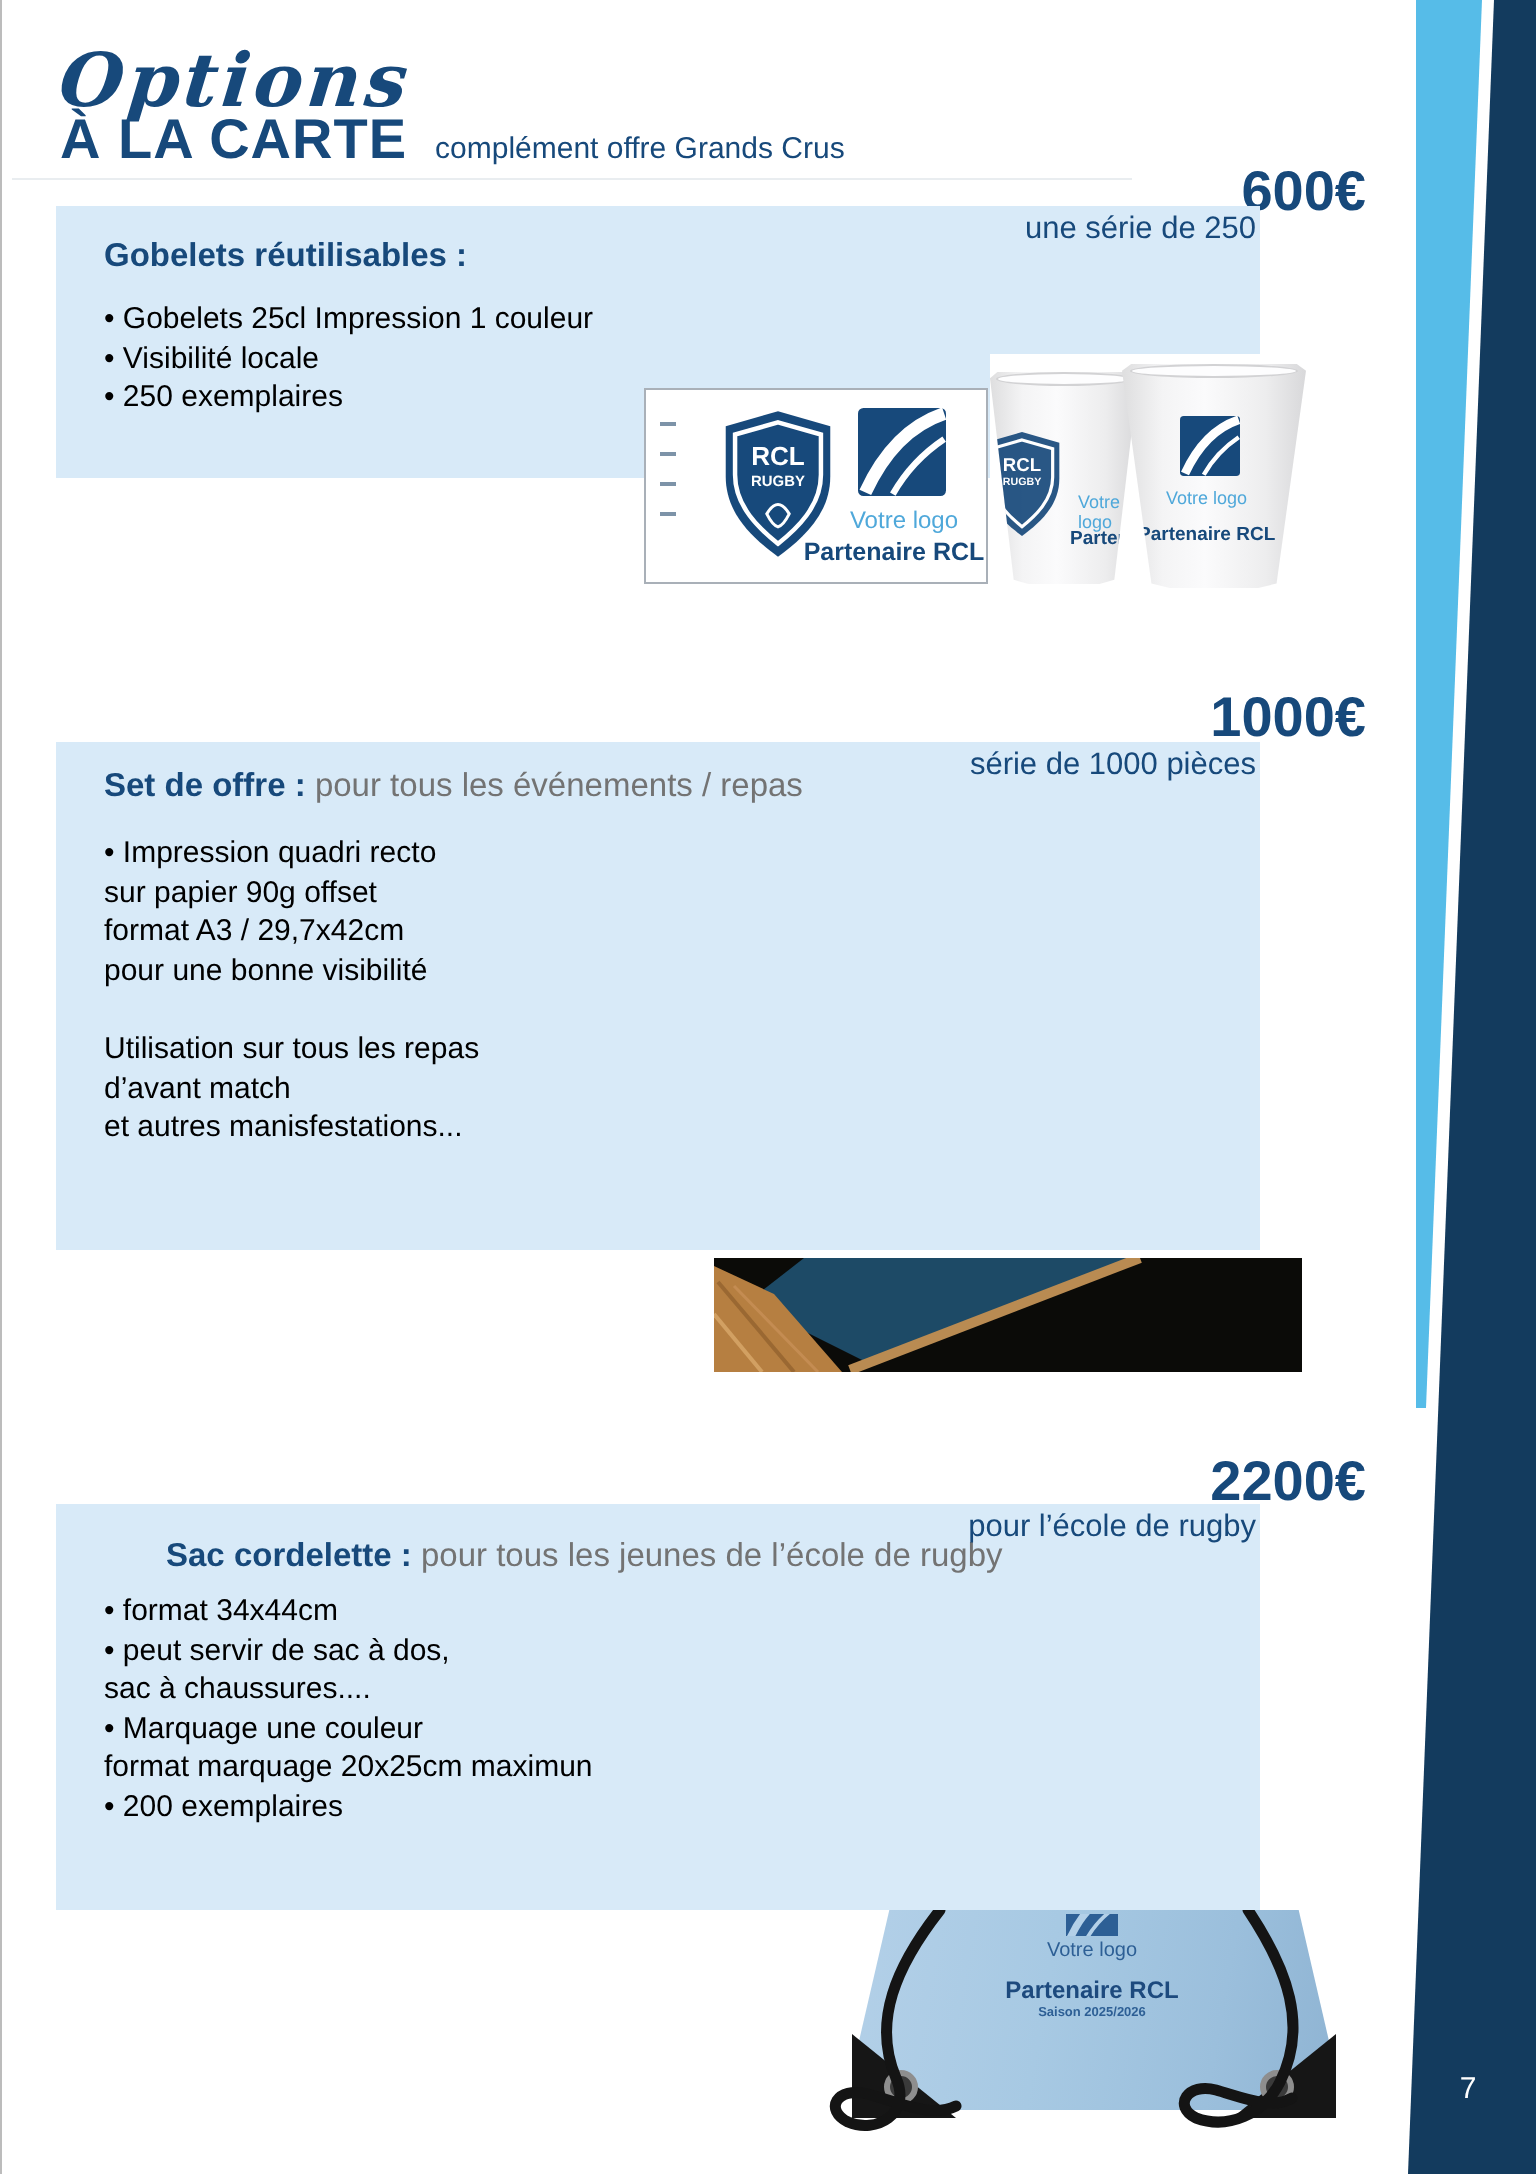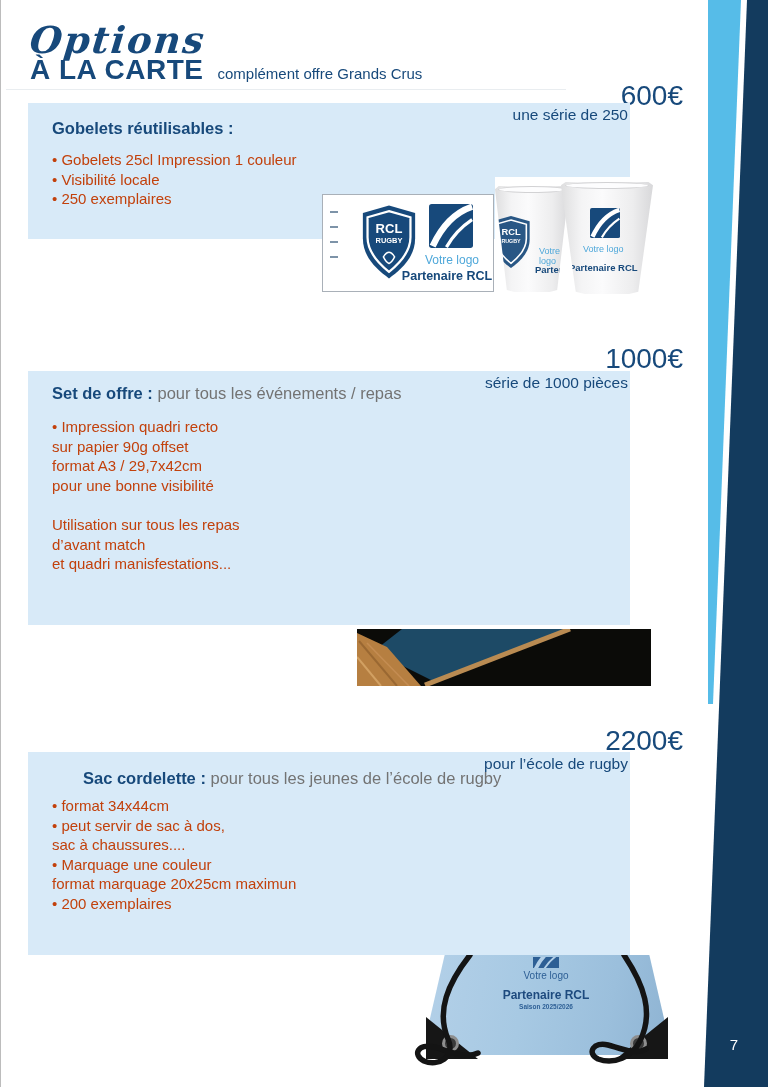--- a/index.html
+++ b/index.html
@@ -19,31 +19,31 @@
     font-size:37px;line-height:36px;color:#17497B;letter-spacing:2px;transform:skewX(-6deg);
   }
   .title-row{display:flex;align-items:baseline;gap:14px;margin-top:-4px;}
   .main-title{font-size:28px;font-weight:800;letter-spacing:.5px;color:#17497B;}
   .subtitle{font-size:15px;color:#17497B;}
 
   
   .bands{position:absolute;left:0;top:0;width:768px;height:1087px;pointer-events:none;}
 
   
-  .price{position:absolute;width:283px;left:400px;text-align:right;font-size:28px;font-weight:400;color:#17497B;line-height:28px;}
+  .price{position:absolute;width:283px;left:400px;text-align:right;font-size:28px;font-weight:700;color:#17497B;line-height:28px;}
 
   
   .box{position:absolute;left:28px;width:602px;background:#d8eaf8;}
   .box .caption{position:absolute;top:3px;right:2px;font-size:15.5px;color:#17497B;}
   .box-inner{padding:16px 12px 0 24px;}
   .box-title{font-size:16.5px;font-weight:800;color:#17497B;}
   .box-title .accent{font-weight:400;color:#737373;}
   .box3 .box-title{max-width:420px;line-height:29px;margin-left:31px;}
   .lines{margin-top:12px;}
-  .bline{font-size:15px;line-height:19.6px;min-height:19.6px;color:#c2410c;}
+  .bline{font-size:15px;line-height:19.6px;min-height:19.6px;color:#000000;}
 
   
   .mockup{position:absolute;left:322px;top:194px;width:170px;height:96px;background:#fff;border:1px solid #a9b0b8;z-index:3;}
   .mockup .dash{position:absolute;left:7px;width:8px;height:2px;background:#7d93a8;}
   .mockup .shield{position:absolute;left:38px;top:8px;}
   .mockup .sq{position:absolute;left:106px;top:9px;}
   .mockup .votre{position:absolute;left:84px;top:58px;width:90px;text-align:center;font-size:12px;color:#4FA8DA;}
   .mockup .partenaire{position:absolute;left:74px;top:74px;width:100px;text-align:center;font-size:12.5px;font-weight:800;color:#17497B;}
 
   
@@ -169,21 +169,21 @@
         <span class="accent">pour tous les événements / repas</span>
       </div>
       <div class="lines" style="margin-top:14px">
         <div class="bline">• Impression quadri recto</div>
         <div class="bline">sur papier 90g offset</div>
         <div class="bline">format A3 / 29,7x42cm</div>
         <div class="bline">pour une bonne visibilité</div>
         <div class="bline"></div>
         <div class="bline">Utilisation sur tous les repas</div>
         <div class="bline">d’avant match</div>
-        <div class="bline">et quadri manisfestations...</div>
+        <div class="bline">et autres manisfestations...</div>
       </div>
     </div>
   </div>
 
   <div class="tablephoto">
     <svg width="294" height="57" viewBox="0 0 294 57">
       <rect x="0" y="0" width="294" height="57" fill="#0b0b08"></rect>
       <polygon points="45,0 212,0 76,52 40,34 22,18" fill="#1d4a66"></polygon>
       <line x1="213" y1="0" x2="68" y2="56" stroke="#b98b52" stroke-width="5"></line>
       <polygon points="0,4 30,18 64,57 0,57" fill="#b67f41"></polygon>

